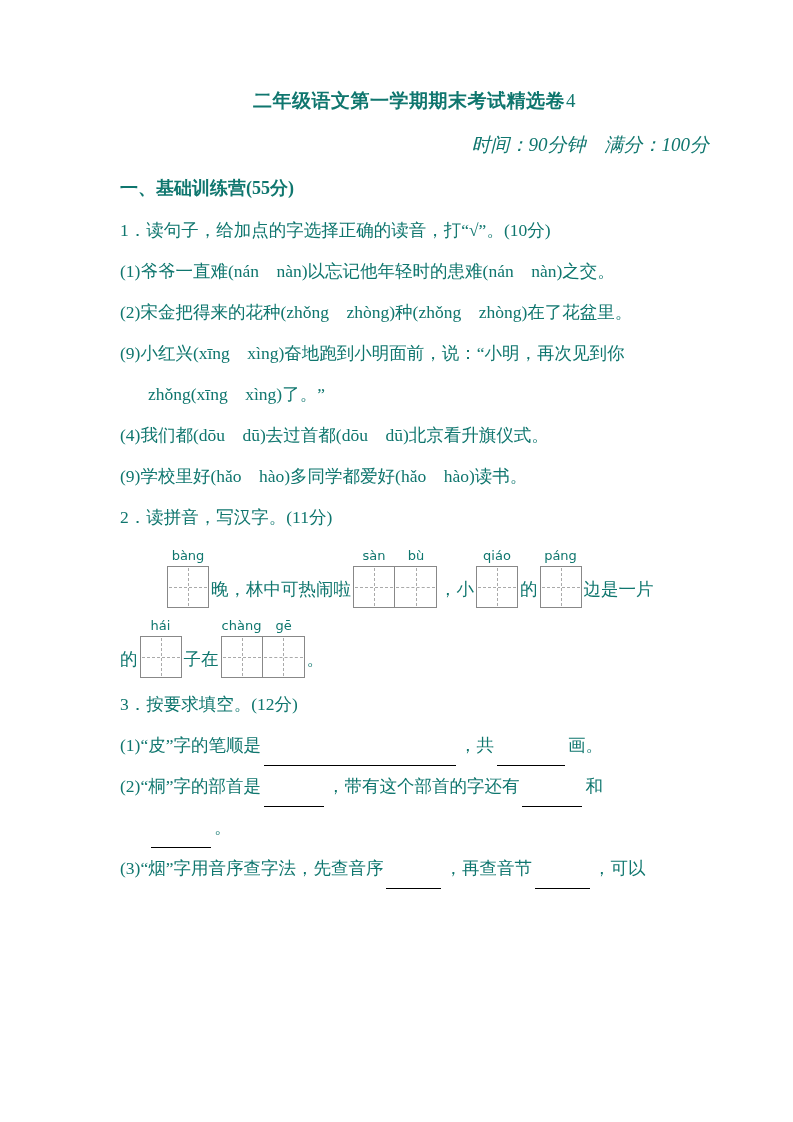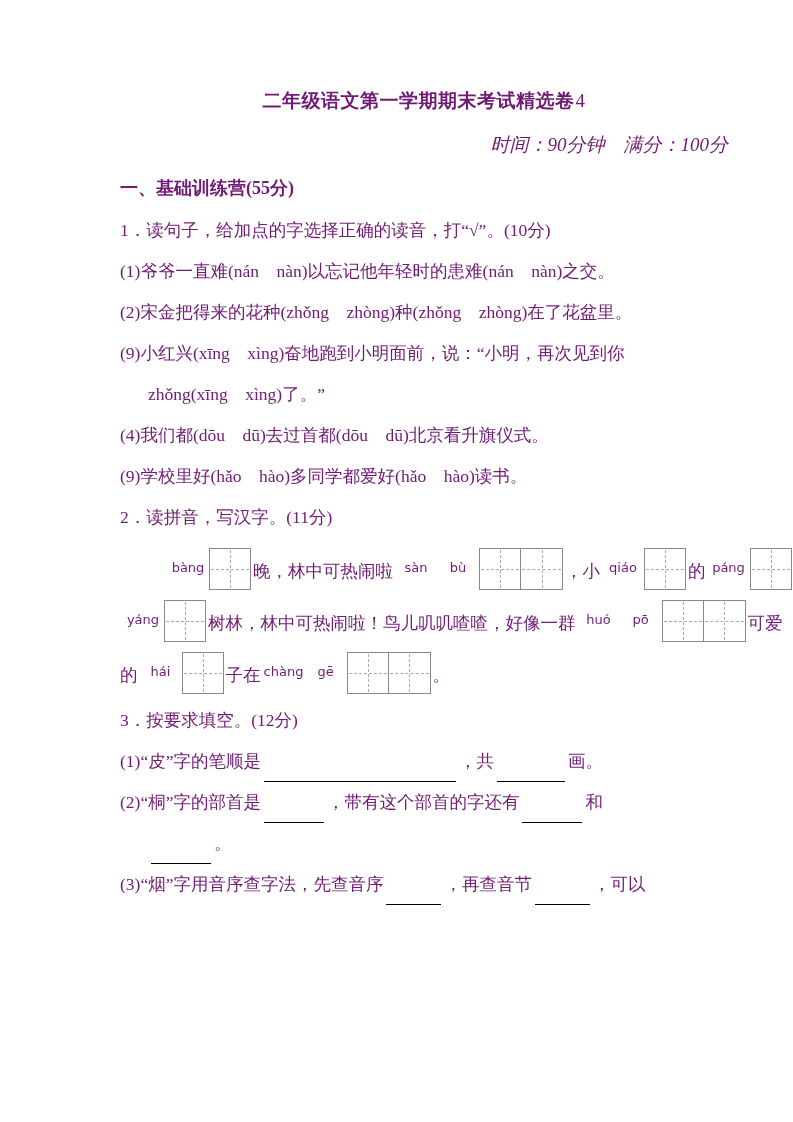--- a/index.html
+++ b/index.html
@@ -1,25 +1,25 @@
 <!DOCTYPE html>
 <html><head>
 <meta charset="utf-8">
 <style>
   html,body { margin:0; padding:0; background:#ffffff; }
   .page {
     position:relative;
     width:793px; height:1122px;
     margin:0 auto;
     background:#ffffff;
-    color:#701a75;
+    color:#0f766e;
     font-family:"Liberation Serif","DejaVu Serif",serif;
     font-size:17.5px;
     box-sizing:border-box;
-    padding:88px 65px 0 120px;
+    padding:88px 84px 0 120px;
     overflow:hidden;
   }
   .title {
     margin:0 0 18px 0;
     text-align:center;
     font-size:19px;
     font-weight:bold;
     letter-spacing:0.5px;
   }
   .title-num { font-weight:normal; margin-left:1px; }
@@ -51,21 +51,21 @@
     flex-wrap:nowrap;
     margin:10px 0 6px 0;
   }
   .q2-indent { margin-left:45px; }
   .q2-line .txt {
     padding-bottom:7px;
     white-space:nowrap;
   }
   .pybox {
     display:inline-flex;
-    flex-direction:row;
+    flex-direction:column;
     align-items:center;
     margin:0 2px;
   }
   .pyrow { display:flex; }
   .py {
     width:42px;
     text-align:center;
     font-family:"DejaVu Sans","Liberation Sans",sans-serif;
     font-size:13px;
     line-height:15px;
@@ -163,42 +163,20 @@
       <span class="pyrow">
           <span class="py">páng</span>
         </span>
       <span class="grid">
           <span class="cell"></span>
         </span>
     </span>
     <span class="txt">边是一片</span>
   </div>
 
-  <div class="q2-line">
-    <span class="pybox">
-      <span class="pyrow">
-          <span class="py">yáng</span>
-        </span>
-      <span class="grid">
-          <span class="cell"></span>
-        </span>
-    </span>
-    <span class="txt">树林，林中可热闹啦！鸟儿叽叽喳喳，好像一群</span>
-    <span class="pybox">
-      <span class="pyrow">
-          <span class="py">huó</span>
-          <span class="py">pō</span>
-        </span>
-      <span class="grid">
-          <span class="cell"></span>
-          <span class="cell"></span>
-        </span>
-    </span>
-    <span class="txt">可爱</span>
-  </div>
 
   <div class="q2-line">
     <span class="txt">的</span>
     <span class="pybox">
       <span class="pyrow">
           <span class="py">hái</span>
         </span>
       <span class="grid">
           <span class="cell"></span>
         </span>

